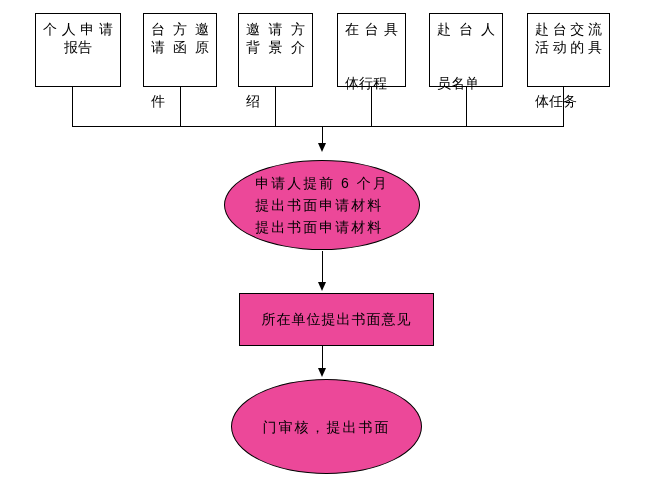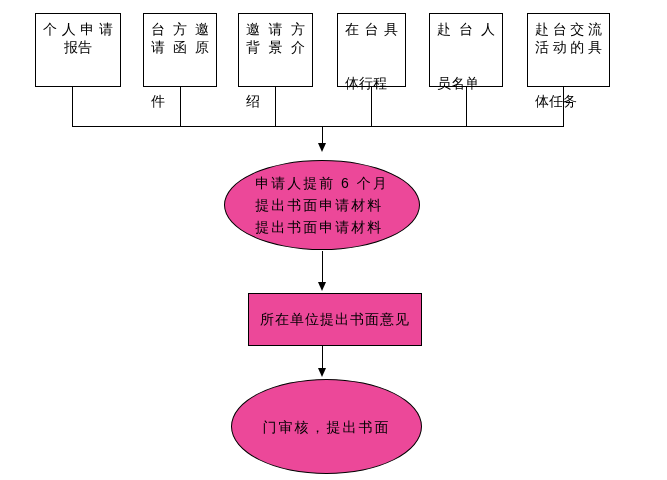--- a/index.html
+++ b/index.html
@@ -156,21 +156,21 @@
     <div class="etext">
       <div>申请人提前 6 个月</div>
       <div>提出书面申请材料</div>
       <div>提出书面申请材料</div>
     </div>
   </div>
 
   <div class="ln vl" style="left:322px;top:251px;height:31px"></div>
   <div class="ahead" style="left:318px;top:282px"></div>
 
-  <div class="node" style="left:248px;top:293px;width:174px;height:53px">
+  <div class="node" style="left:239px;top:293px;width:195px;height:53px">
     <div class="rtext">
       <div>所在单位提出书面意见</div>
     </div>
   </div>
 
   <div class="ln vl" style="left:322px;top:346px;height:22px"></div>
   <div class="ahead" style="left:318px;top:368px"></div>
 
   <div class="node ellipse" style="left:231px;top:379px;width:191px;height:95px">
     <div class="etext">

